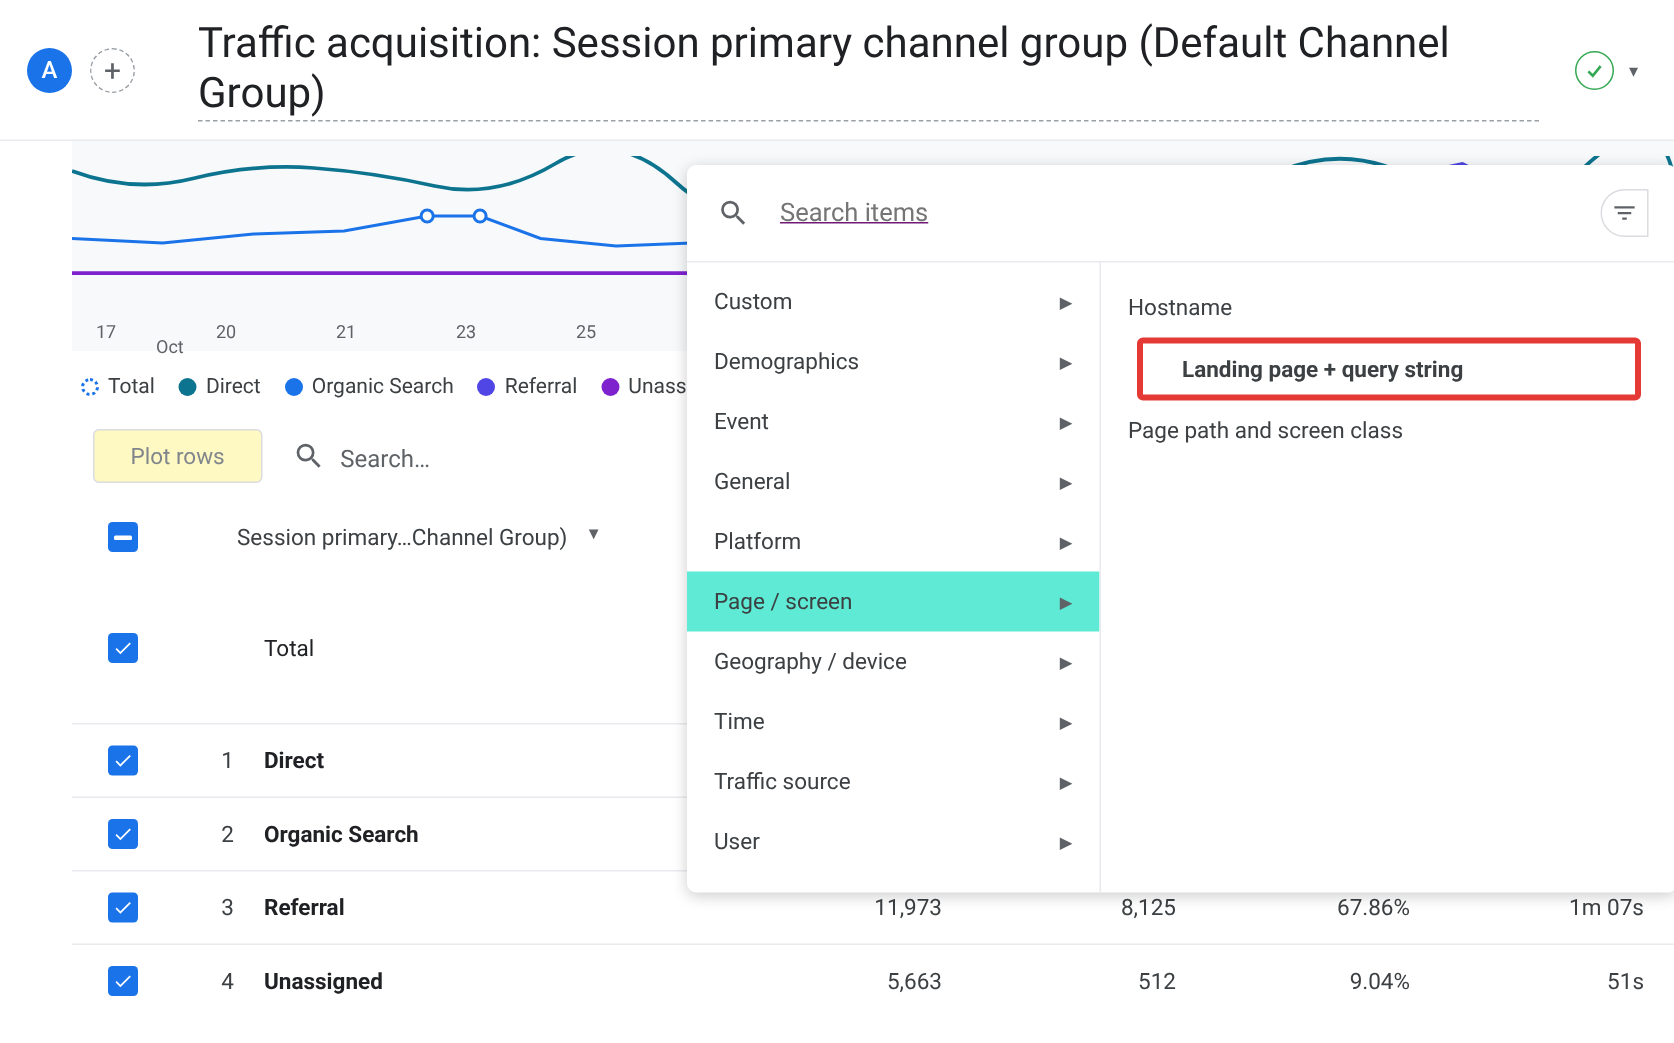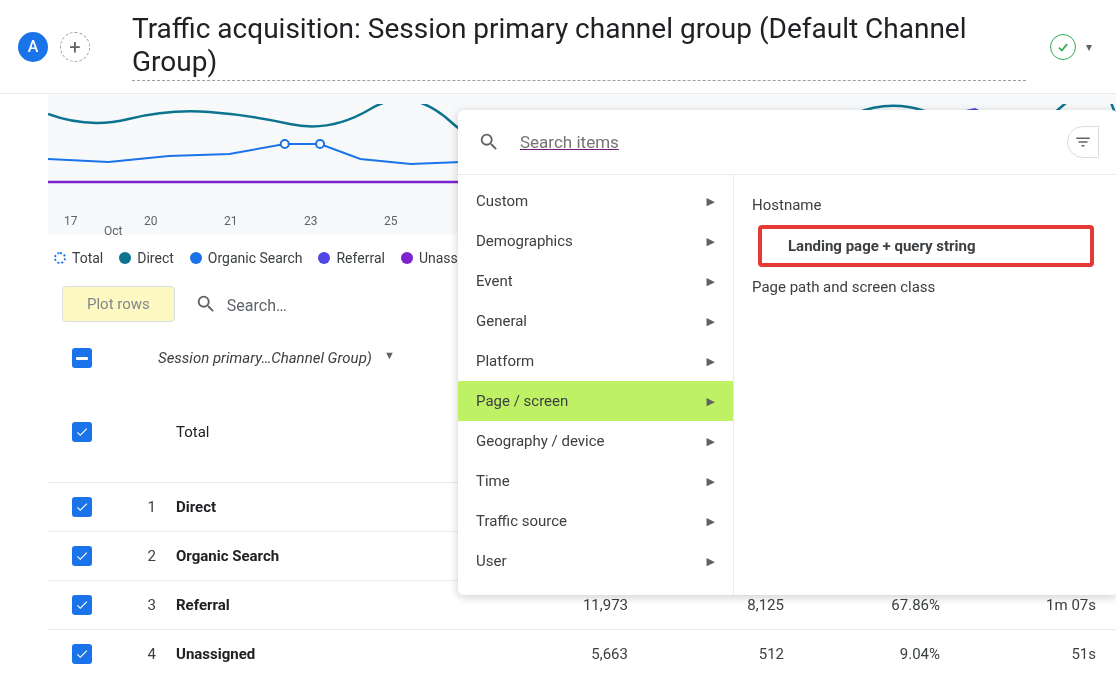--- a/index.html
+++ b/index.html
@@ -34,21 +34,21 @@
 
 .toolbar { display: flex; align-items: center; gap: 20px; padding: 0 0 14px 14px; }
 .plot-btn { padding: 8px 24px; border: 1px solid #dadce0; border-radius: 4px; background: #fef9c3; color: #80868b; font-size: 15px; cursor: pointer; }
 .search-box { display: flex; align-items: flex-end; gap: 10px; color: #5f6368; font-size: 16px; }
 .search-icon-svg { width: 22px; height: 22px; fill: #5f6368; }
 
 
 .dim-row { display: flex; align-items: center; padding: 12px 0 40px 24px; gap: 18px; }
 .indeterminate { width: 20px; height: 20px; background: #1a73e8; border-radius: 3px; display: flex; align-items: center; justify-content: center; }
 .indeterminate::after { content: ''; width: 12px; height: 3px; background: #fff; border-radius: 1px; }
-.dim-label { margin-left: 48px; font-size: 15px; color: #3c4043; display: flex; align-items: flex-start; gap: 8px; font-style: italic; }
+.dim-label { margin-left: 48px; font-size: 15px; color: #3c4043; display: flex; align-items: flex-start; gap: 8px; }
 .dim-caret { color: #5f6368; font-size: 11px; margin-left: 4px; }
 
 
 .table { width: 100%; }
 .table-row { display: flex; align-items: center; padding: 14px 0 14px 24px; border-top: 1px solid #e8eaed; font-size: 15px; }
 .table-row.total-row { border-top: none; padding-bottom: 40px; }
 .checkbox { width: 20px; height: 20px; background: #1a73e8; border-radius: 3px; display: flex; align-items: center; justify-content: center; flex-shrink: 0; }
 .checkbox svg { width: 14px; height: 14px; fill: #fff; }
 .row-idx { width: 40px; text-align: right; margin-left: 24px; color: #3c4043; }
 .row-label { margin-left: 20px; font-weight: 700; color: #202124; flex: 0 0 300px; }
@@ -58,21 +58,21 @@
 
 
 .dropdown-panel { position: absolute; top: 110px; left: 458px; width: 660px; background: #fff; box-shadow: 0 2px 10px rgba(0,0,0,0.2); border-radius: 6px; z-index: 100; }
 .dd-search { display: flex; align-items: center; padding: 16px 20px; gap: 20px; border-bottom: 1px solid #e8eaed; }
 .dd-search-input { border: none; outline: none; font-size: 17px; color: #701a75; flex: 1; text-decoration: underline; }
 .filter-btn { width: 32px; height: 32px; border: 1px solid #dadce0; border-radius: 16px 0 0 16px; display: flex; align-items: center; justify-content: center; cursor: pointer; margin-right: -1px; }
 .dd-body { display: flex; height: 420px; }
 .dd-left { width: 276px; padding: 6px 0; border-right: 1px solid #e8eaed; overflow: hidden; }
 .dd-right { flex: 1; padding: 10px 0; }
 .dd-cat { display: flex; align-items: center; justify-content: space-between; padding: 11px 18px; font-size: 15px; color: #3c4043; cursor: pointer; }
-.dd-cat.selected { background: #bef264; }
+.dd-cat.selected { background: #5eead4; }
 .dd-cat .arrow { font-size: 11px; color: #5f6368; }
 .dd-item { padding: 11px 18px; font-size: 15px; color: #3c4043; cursor: pointer; }
 .dd-item.highlighted { border: 4px solid #e53935; border-radius: 4px; margin: 0 24px; padding: 8px 26px; font-weight: bold; }
 </style>
 </head>
 <body>
 
 <div class="header">
   <div class="avatar-circle">A</div>
   <div class="add-circle">+</div>

